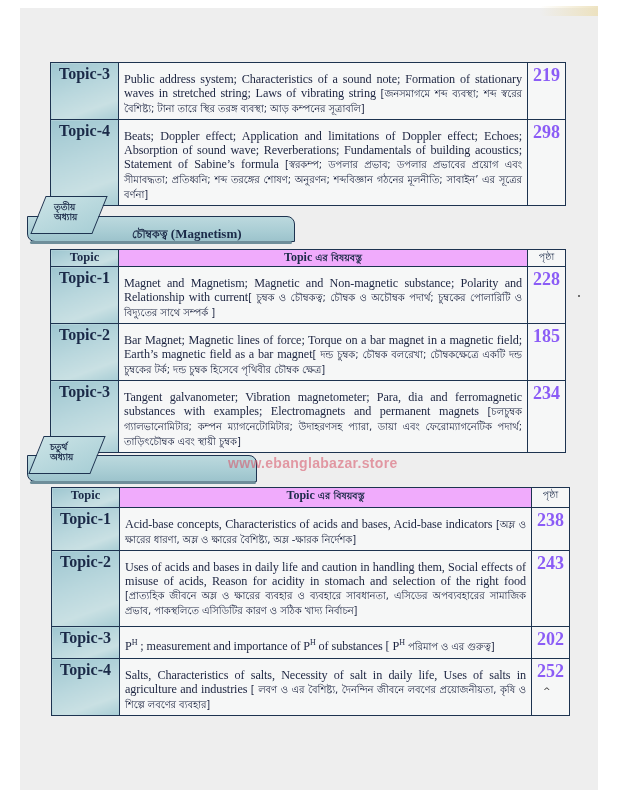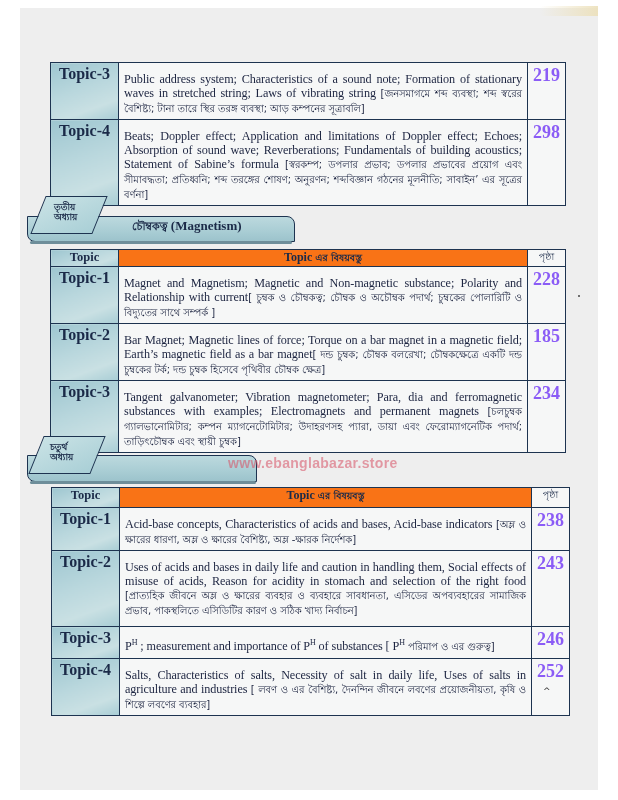--- a/index.html
+++ b/index.html
@@ -31,21 +31,21 @@
     font-size: 12.2px; line-height: 14px; padding: 9px 5px 3px 5px; text-align: justify;
     color: #1c2440; letter-spacing: -0.1px;
   }
   .content-cell .bn { font-family: "DejaVu Sans", sans-serif; font-size: 10px; }
   .page-cell {
     width: 38px; text-align: center; font-weight: bold; font-size: 18px; padding-top: 2px; color: #8b5cf6;
   }
   th.head { font-weight: bold; font-size: 12.5px; height: 15px; padding: 0; color: #1b2a48; }
   th.head.topic-cell { text-align: center; padding: 0; }
   th.head.page-cell { font-family: "DejaVu Sans", sans-serif; font-size: 9.5px; font-weight: normal; padding: 0; }
-  th.head.content-head { background: #f97316; font-size: 12px; margin-top: 20px; }
+  th.head.content-head { background: #f0abfc; font-size: 12px; margin-top: 20px; }
   th.head .bn { font-family: "DejaVu Sans", sans-serif; font-size: 9.5px; font-weight: bold; }
   sup { font-size: 8px; }
 
   .banner { position: absolute; }
   .banner .bar {
     position: absolute; border: 1.5px solid #1d3350; border-radius: 0 8px 0 8px;
     background: linear-gradient(180deg, #bcd9de 0%, #a9cdd4 60%, #9cc3cc 100%);
   }
   .banner .tab {
     position: absolute; border: 1.5px solid #1d3350;
@@ -110,21 +110,21 @@
   </table>
 
 <div class="banner" style="left:24px; top:194px; width:300px; height:56px;">
   <div class="bar" style="left:3px; top:22px; width:268px; height:26px;"></div>
   <div class="underline" style="left:6px; top:47px; width:262px;"></div>
   <div class="tab" style="left:14px; top:2px; width:62px; height:38px;"></div>
   <div class="tab-text" style="left:30px; top:8px;">
     <div>তৃতীয়</div>
     <div>অধ্যায়</div>
   </div>
-  <div class="title" style="left:108px; top:24px;">
+  <div class="title" style="left:108px; top:32px;">
     <span class="bn">চৌম্বকত্ব</span><span> (Magnetism)</span>
   </div>
 </div>
 
 <table class="toc" style="left:50px; top:249px; width:516px;">
   <tbody>
       <tr>
     <th class="head topic-cell">Topic</th>
     <th class="head content-head">
       <span>Topic </span><span class="bn">এর বিষয়বস্তু</span>
@@ -190,21 +190,21 @@
     <td class="content-cell">
       <span>Uses of acids and bases in daily life and caution in handling them, Social effects of misuse of acids, Reason for acidity in stomach and selection of the right food </span><span class="bn">[প্রাত্যহিক জীবনে অম্ল ও ক্ষারের ব্যবহার ও ব্যবহারে সাবধানতা, এসিডের অপব্যবহারের সামাজিক প্রভাব, পাকস্থলিতে এসিডিটির কারণ ও সঠিক খাদ্য নির্বাচন]</span>
     </td>
     <td class="page-cell">243</td>
   </tr>
   <tr style="height:32px;">
     <td class="topic-cell">Topic-3</td>
     <td class="content-cell">
       <span>P</span><sup>H</sup><span> ; measurement and importance of P</span><sup>H</sup><span> of substances </span><span>[ P</span><sup>H</sup><span class="bn"> পরিমাপ ও এর গুরুত্ব]</span>
     </td>
-    <td class="page-cell">246</td>
+    <td class="page-cell">202</td>
   </tr>
   <tr style="height:52px;">
     <td class="topic-cell">Topic-4</td>
     <td class="content-cell">
       <span>Salts, Characteristics of salts, Necessity of salt in daily life, Uses of salts in agriculture and industries </span><span class="bn">[ লবণ ও এর বৈশিষ্ট্য, দৈনন্দিন জীবনে লবণের প্রয়োজনীয়তা, কৃষি ও শিল্পে লবণের ব্যবহার]</span>
     </td>
     <td class="page-cell">252</td>
   </tr>
 </tbody>
   </table>

